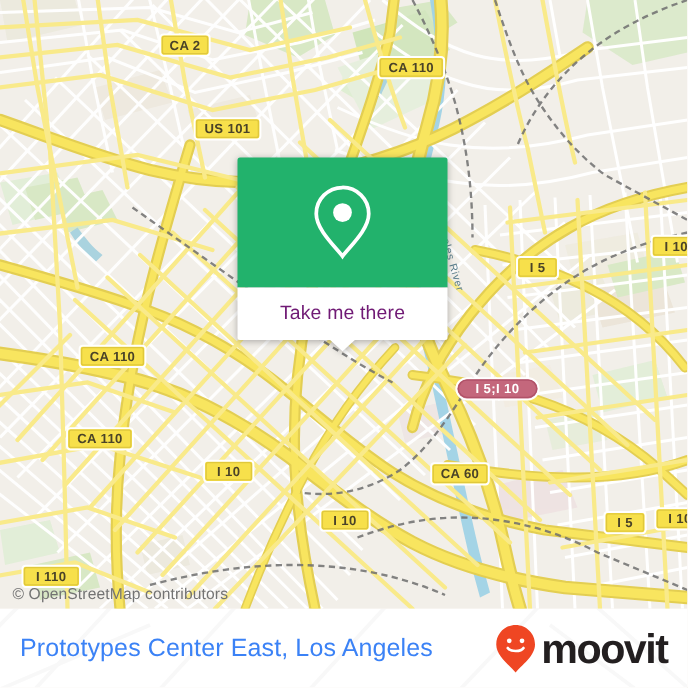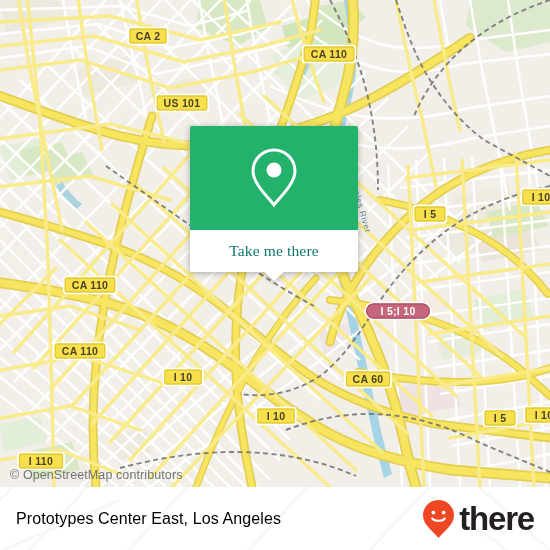--- a/index.html
+++ b/index.html
@@ -62,23 +62,22 @@
     height: 42px;
     background: #ffffff;
     border-radius: 0 0 2px 2px;
     display: flex;
     align-items: center;
     justify-content: center;
     position: relative;
   }
   #popup-label {
     font-size: 15.5px;
-    color: #0f766e;
+    color: #701a75;
     letter-spacing: 0.15px;
-    font-family: Liberation Serif, serif;
   }
   #popup-tail {
     position: absolute;
     left: 50%;
     bottom: -9px;
     margin-left: -11px;
     width: 0; height: 0;
     border-left: 11px solid transparent;
     border-right: 11px solid transparent;
     border-top: 10px solid #ffffff;
@@ -100,22 +99,22 @@
     width: 550px;
     height: 550px;
     opacity: 0.06;
     pointer-events: none;
   }
   #footer-title {
     position: absolute;
     left: 16px;
     top: 50%;
     transform: translateY(-50%);
-    font-size: 16px;
-    color: #000000;
+    font-size: 20px;
+    color: #3b82f6;
     letter-spacing: 0.1px;
     white-space: nowrap;
   }
   #brand {
     position: absolute;
     right: 16px;
     top: 50%;
     transform: translateY(-50%);
     display: flex;
     align-items: center;
@@ -478,17 +477,17 @@
     </svg>
     <div id="footer-title">Prototypes Center East, Los Angeles</div>
     <div id="brand">
       <svg width="34" height="40" viewBox="0 0 34 40">
         <path d="M16.5 1 C7.9 1 1 7.9 1 16.5 C1 26 12 33 16.5 39 C21 33 32 26 32 16.5
                  C32 7.9 25.1 1 16.5 1 Z" fill="#ef4623"></path>
         <circle cx="11.4" cy="13.6" r="1.9" fill="#ffffff"></circle>
         <circle cx="21.6" cy="13.6" r="1.9" fill="#ffffff"></circle>
         <path d="M10.2 19.4 C12.2 22.6 20.8 22.6 22.8 19.4" fill="none" stroke="#ffffff" stroke-width="2.1" stroke-linecap="round"></path>
       </svg>
-      <span id="brand-wordmark">there</span>
+      <span id="brand-wordmark">moovit</span>
     </div>
   </div>
 
 </div>
 
 </body></html>

